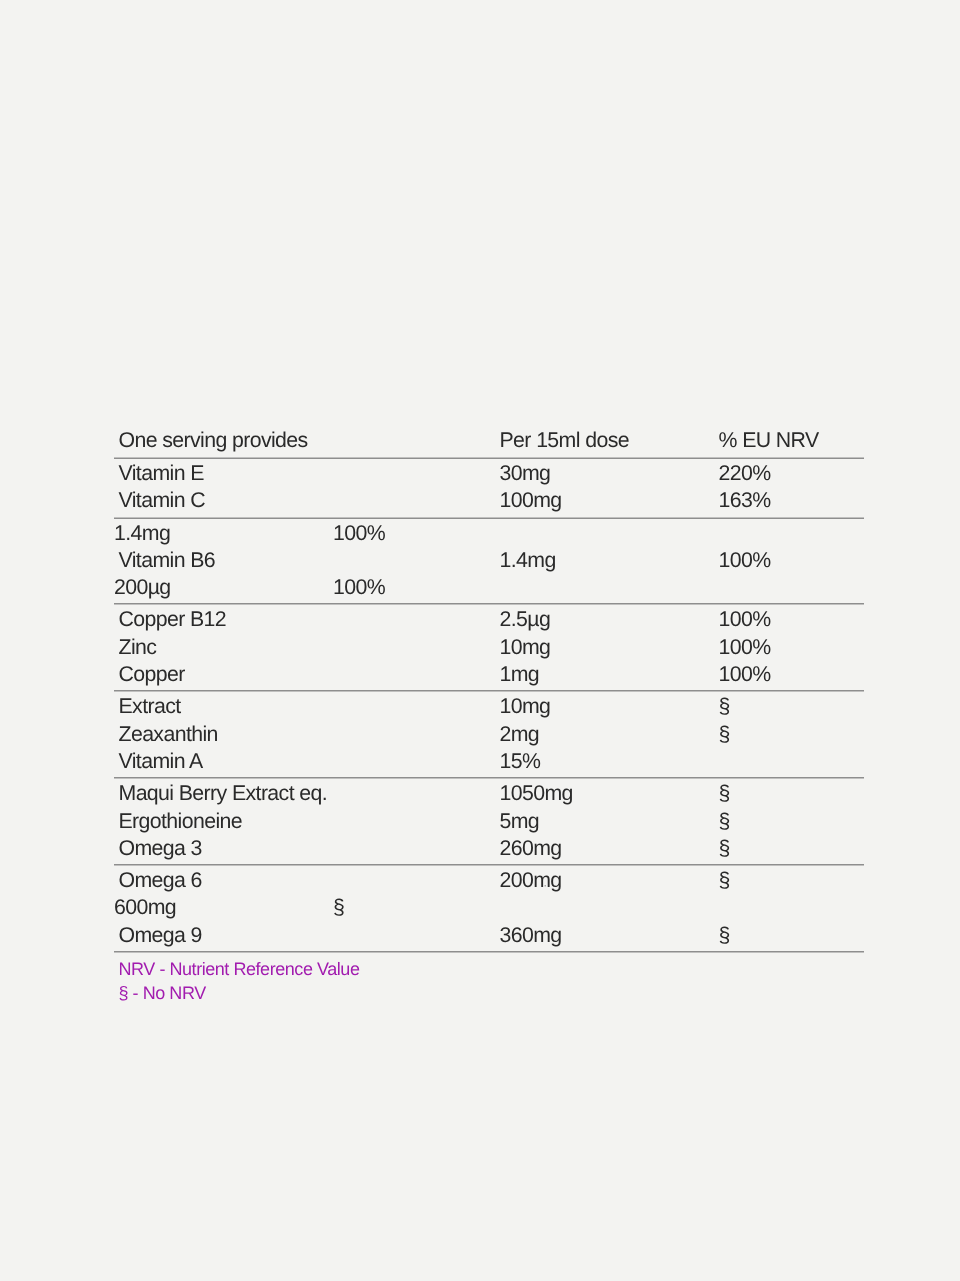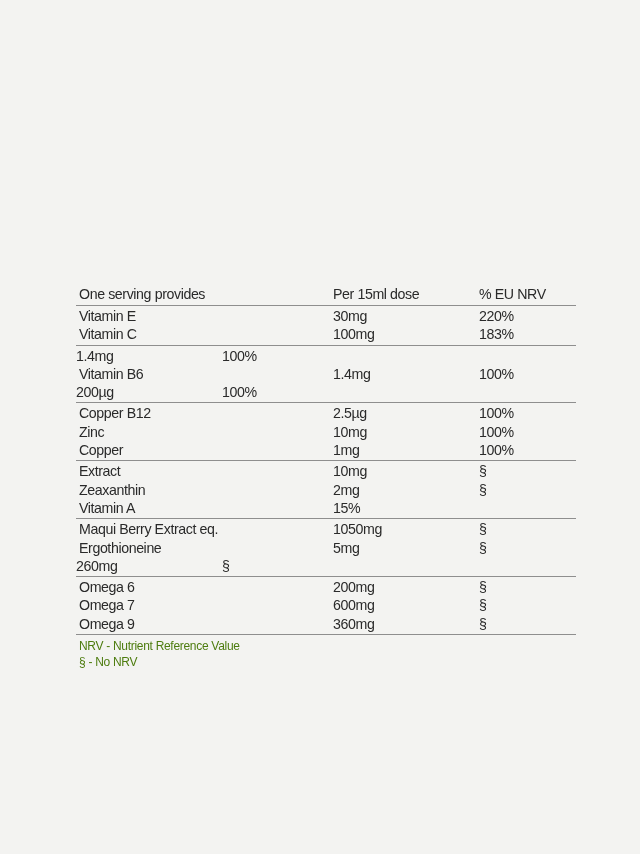--- a/index.html
+++ b/index.html
@@ -40,21 +40,21 @@
     .c3 { flex: 1; }
     .group {
       border-bottom: 1.5px solid #8e8e8e;
       padding: 1px 0 1px 0;
     }
     .notes {
       margin-top: 4px;
       font-size: 12px;
       letter-spacing: -0.3px;
       line-height: 15.5px;
-      color: #4d7c0f;
+      color: #a21caf;
       padding-left: 3px;
     }
     .dot {
       position: absolute;
       left: 363px;
       top: 590px;
       width: 1px;
       height: 1px;
       background: #aaa;
     }
@@ -71,21 +71,21 @@
 
   <div class="group">
     <div class="row">
       <span class="c1">Vitamin E</span>
       <span class="c2">30mg</span>
       <span class="c3">220%</span>
     </div>
     <div class="row">
       <span class="c1">Vitamin C</span>
       <span class="c2">100mg</span>
-      <span class="c3">183%</span>
+      <span class="c3">163%</span>
     </div>
   </div>
 
   <div class="group">
     <div class="row">
       <span class="c2">1.4mg</span>
       <span class="c3">100%</span>
     </div>
     <div class="row">
       <span class="c1">Vitamin B6</span>
@@ -138,33 +138,33 @@
       <span class="c1">Maqui Berry Extract eq.</span>
       <span class="c2">1050mg</span>
       <span class="c3">§</span>
     </div>
     <div class="row">
       <span class="c1">Ergothioneine</span>
       <span class="c2">5mg</span>
       <span class="c3">§</span>
     </div>
     <div class="row">
+      <span class="c1">Omega 3</span>
       <span class="c2">260mg</span>
       <span class="c3">§</span>
     </div>
   </div>
 
   <div class="group">
     <div class="row">
       <span class="c1">Omega 6</span>
       <span class="c2">200mg</span>
       <span class="c3">§</span>
     </div>
     <div class="row">
-      <span class="c1">Omega 7</span>
       <span class="c2">600mg</span>
       <span class="c3">§</span>
     </div>
     <div class="row">
       <span class="c1">Omega 9</span>
       <span class="c2">360mg</span>
       <span class="c3">§</span>
     </div>
   </div>
 

